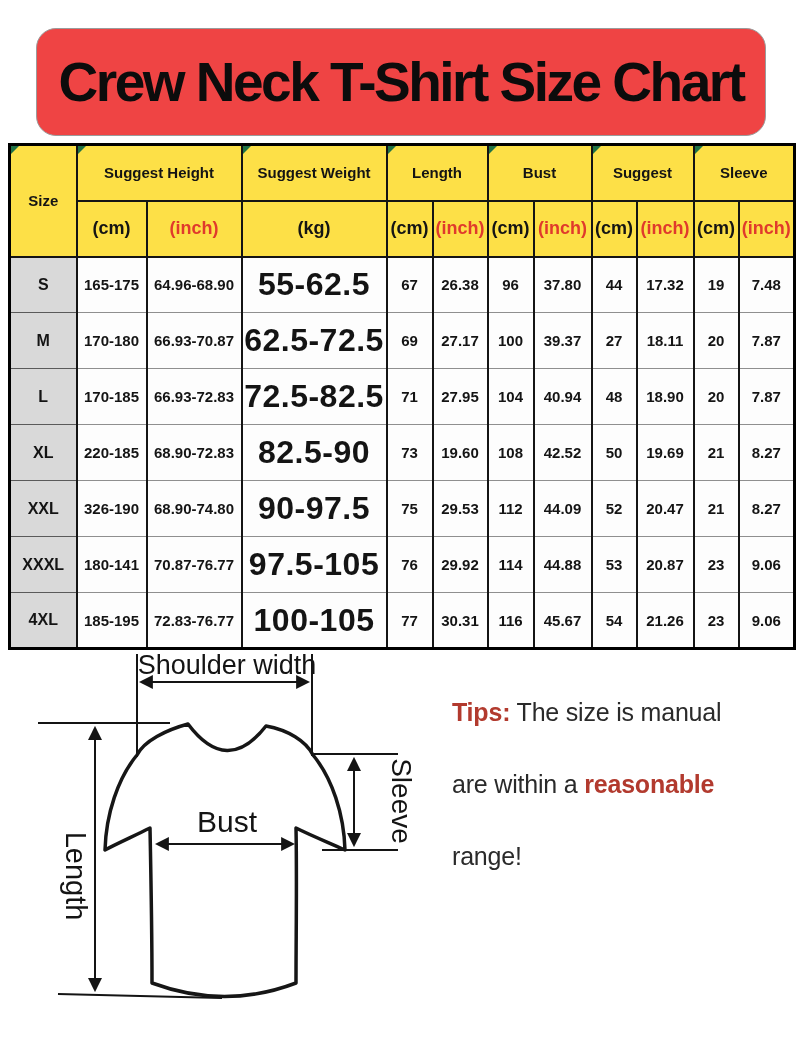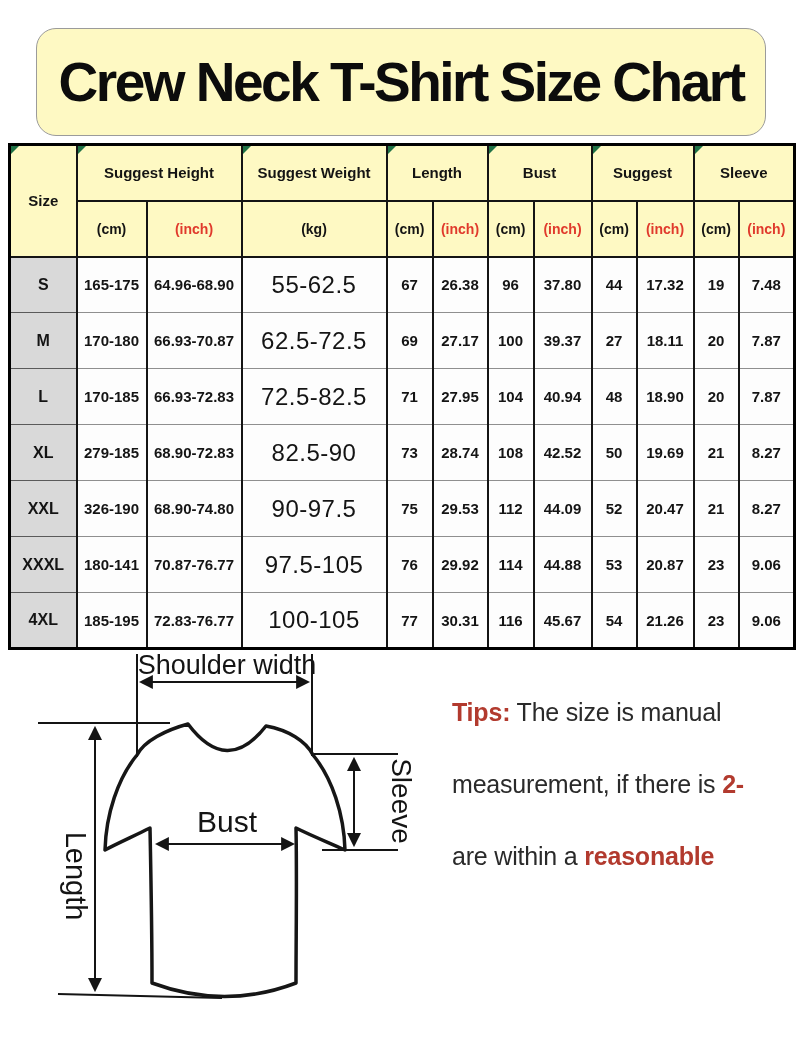--- a/index.html
+++ b/index.html
@@ -1,43 +1,43 @@
 <!DOCTYPE html>
 <html><head>
 <meta charset="utf-8">
 <style>
   html,body{margin:0;padding:0;background:#ffffff;}
   #stage{position:relative;width:800px;height:1040px;background:#ffffff;overflow:hidden;
          font-family:"Liberation Sans",sans-serif;color:#141414;}
 
   
   .title-bar{position:absolute;left:36px;top:28px;width:728px;height:106px;
-    background:#fef9c3;border:1px solid #9b9b9b;border-radius:20px;
+    background:#ef4444;border:1px solid #9b9b9b;border-radius:20px;
     display:flex;align-items:center;justify-content:center;}
   .title-bar h1{margin:0;font-size:55px;font-weight:700;letter-spacing:-2.5px;color:#0c0c0c;}
 
   
   table.size-chart{position:absolute;left:8px;top:143px;width:785px;
     border-collapse:collapse;table-layout:fixed;background:#fdfdfd;
     border:3px solid #000;}
   table.size-chart th, table.size-chart td{
     padding:0;text-align:center;vertical-align:middle;overflow:hidden;}
-  thead th{background:#fef9c3;font-weight:700;
+  thead th{background:#fde047;font-weight:700;
     border:2px solid #141414;}
   tr.group-row{height:56px;}
   tr.group-row th{font-size:15px;position:relative;}
   tr.unit-row{height:56px;}
-  tr.unit-row th{font-size:14px;}
+  tr.unit-row th{font-size:18px;}
   tbody tr{height:56px;}
   tbody td{font-size:15px;font-weight:700;
     border-left:2px solid #141414;border-right:2px solid #141414;
     border-top:1.5px solid #8f8f8f;border-bottom:1.5px solid #8f8f8f;}
   tbody td.size-cell{background:#d9d9d9;font-size:16px;
     border-top:1.5px solid #5a5a5a;border-bottom:1.5px solid #5a5a5a;}
-  tbody td.kg-cell{font-size:24px;font-weight:400;letter-spacing:0.5px;}
+  tbody td.kg-cell{font-size:32px;font-weight:700;letter-spacing:0.5px;}
   th.red{color:#e03a2c;}
   
   th.corner::before{content:"";position:absolute;top:0;left:0;
     border-top:8px solid #1f7246;border-right:8px solid transparent;}
 
   
   #diagram{position:absolute;left:20px;top:648px;}
   #diagram text{font-family:"Liberation Sans",sans-serif;fill:#141414;}
 
   
@@ -132,25 +132,25 @@
           <td>27.95</td>
           <td>104</td>
           <td>40.94</td>
           <td>48</td>
           <td>18.90</td>
           <td>20</td>
           <td>7.87</td>
         </tr>
         <tr>
           <td class="size-cell">XL</td>
-          <td>279-185</td>
+          <td>220-185</td>
           <td>68.90-72.83</td>
           <td class="kg-cell">82.5-90</td>
           <td>73</td>
-          <td>28.74</td>
+          <td>19.60</td>
           <td>108</td>
           <td>42.52</td>
           <td>50</td>
           <td>19.69</td>
           <td>21</td>
           <td>8.27</td>
         </tr>
         <tr>
           <td class="size-cell">XXL</td>
           <td>326-190</td>
@@ -232,20 +232,20 @@
     <line x1="302" y1="202" x2="378" y2="202" stroke="#141414" stroke-width="2"></line>
     <line x1="334" y1="111" x2="334" y2="197" stroke="#141414" stroke-width="2" marker-start="url(#ah)" marker-end="url(#ah)"></line>
     <text transform="translate(372,153) rotate(90)" text-anchor="middle" font-size="28">Sleeve</text>
   </svg>
 
   <div class="tips">
     <div class="tips-line">
       <span class="red">Tips:</span><span> The size is manual</span>
     </div>
     <div class="tips-line">
-      <span>measurement, if there is </span><span class="red">2-</span>
+      <span>are within a </span><span class="red">reasonable</span>
     </div>
     <div class="tips-line">
-      <span>are within a </span><span class="red">reasonable</span>
+      <span>range!</span>
     </div>
   </div>
 
 </div>
 
 </body></html>

